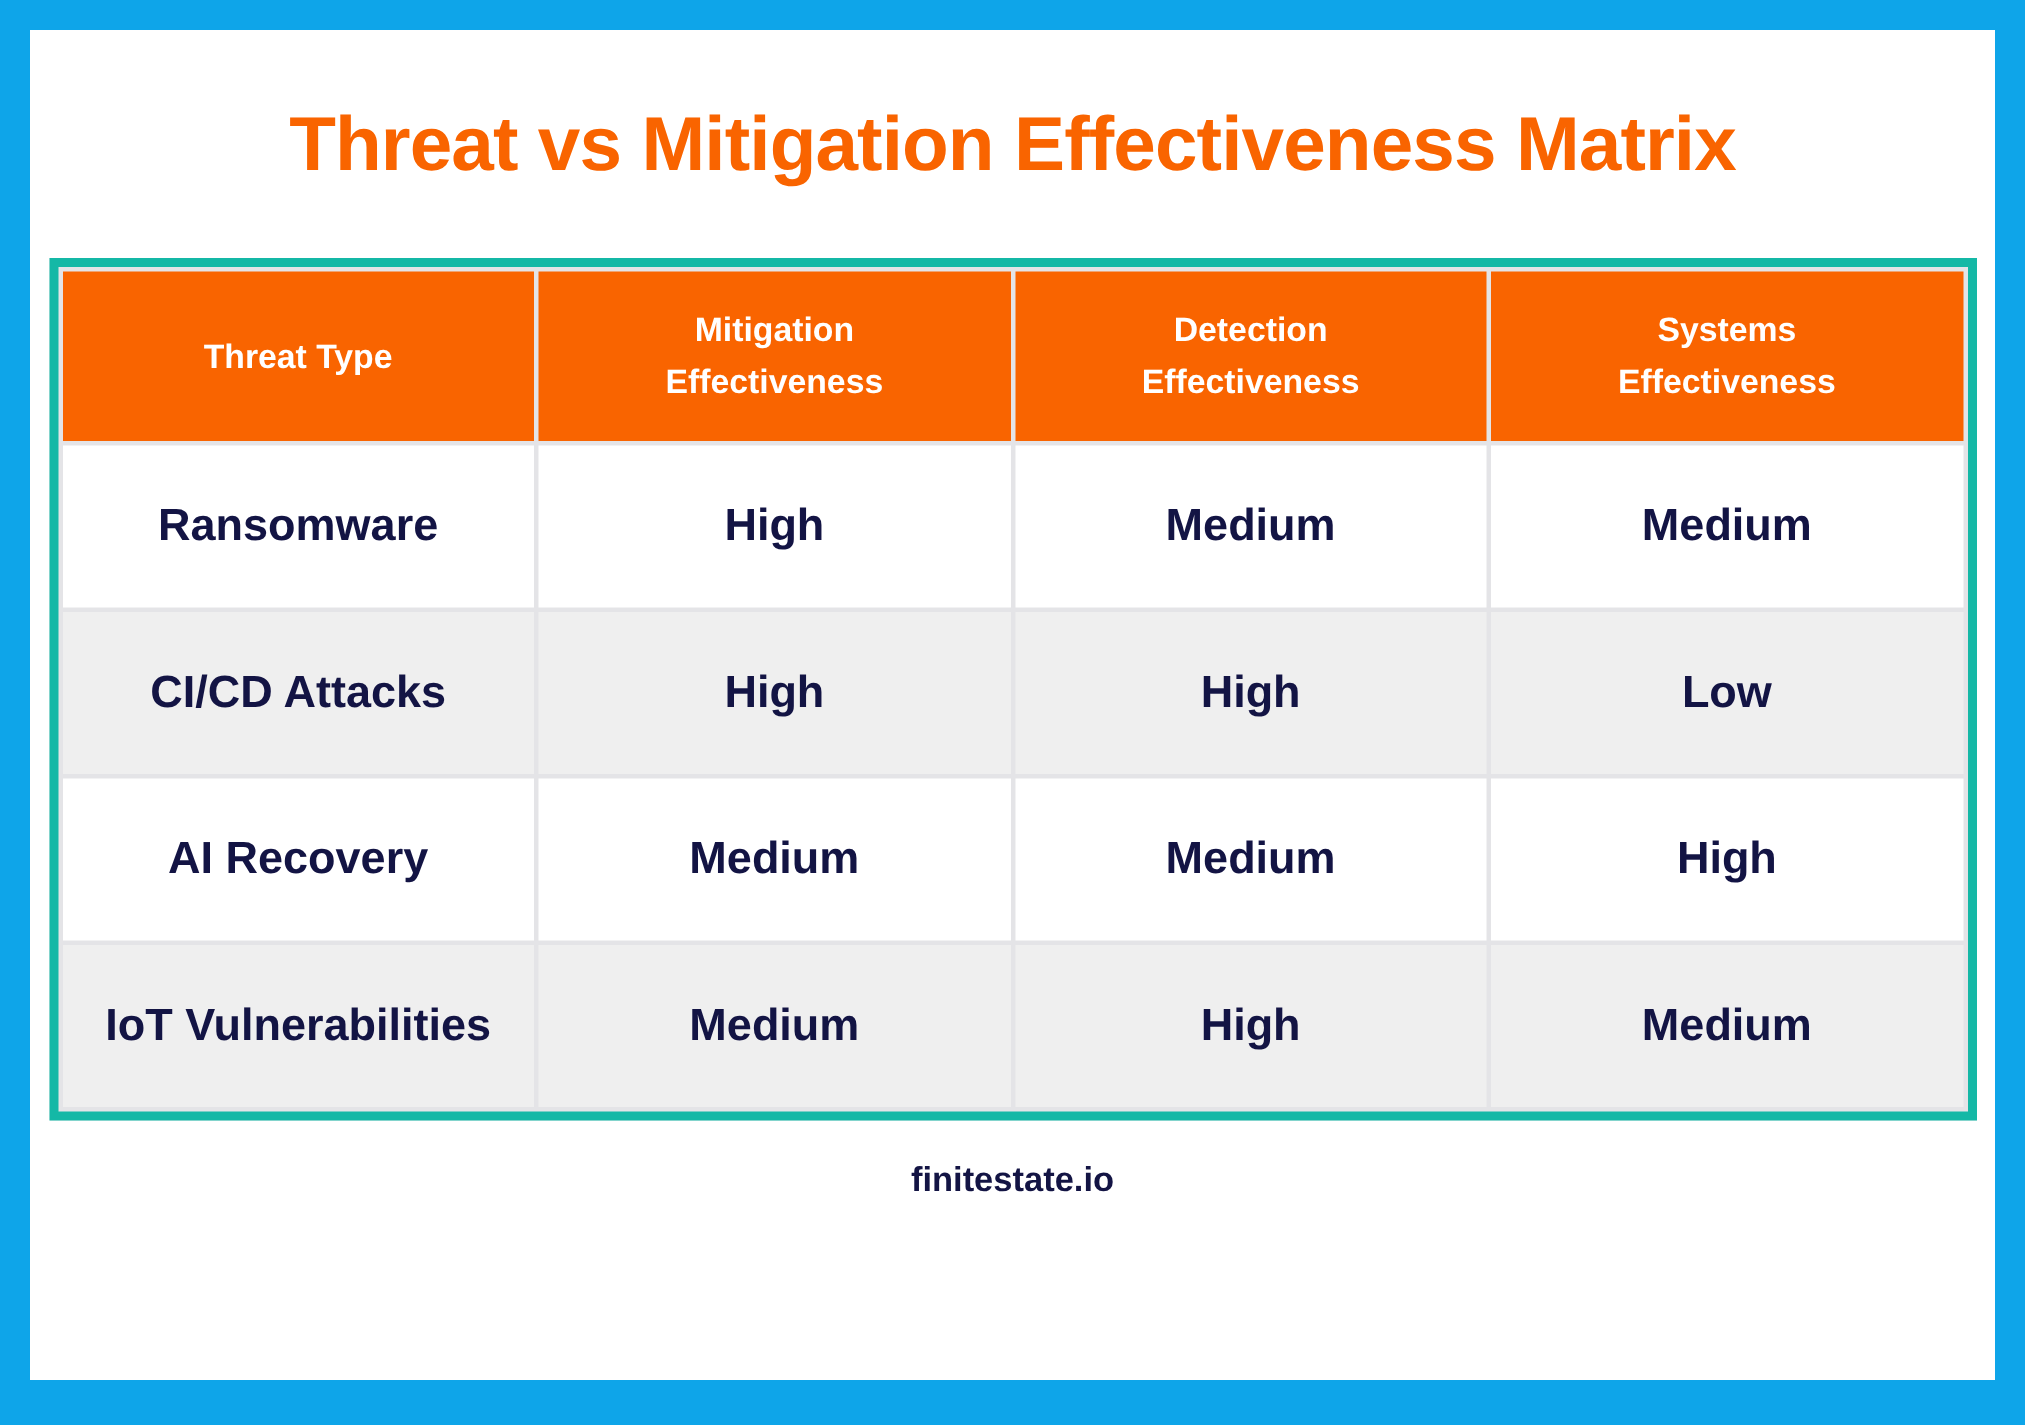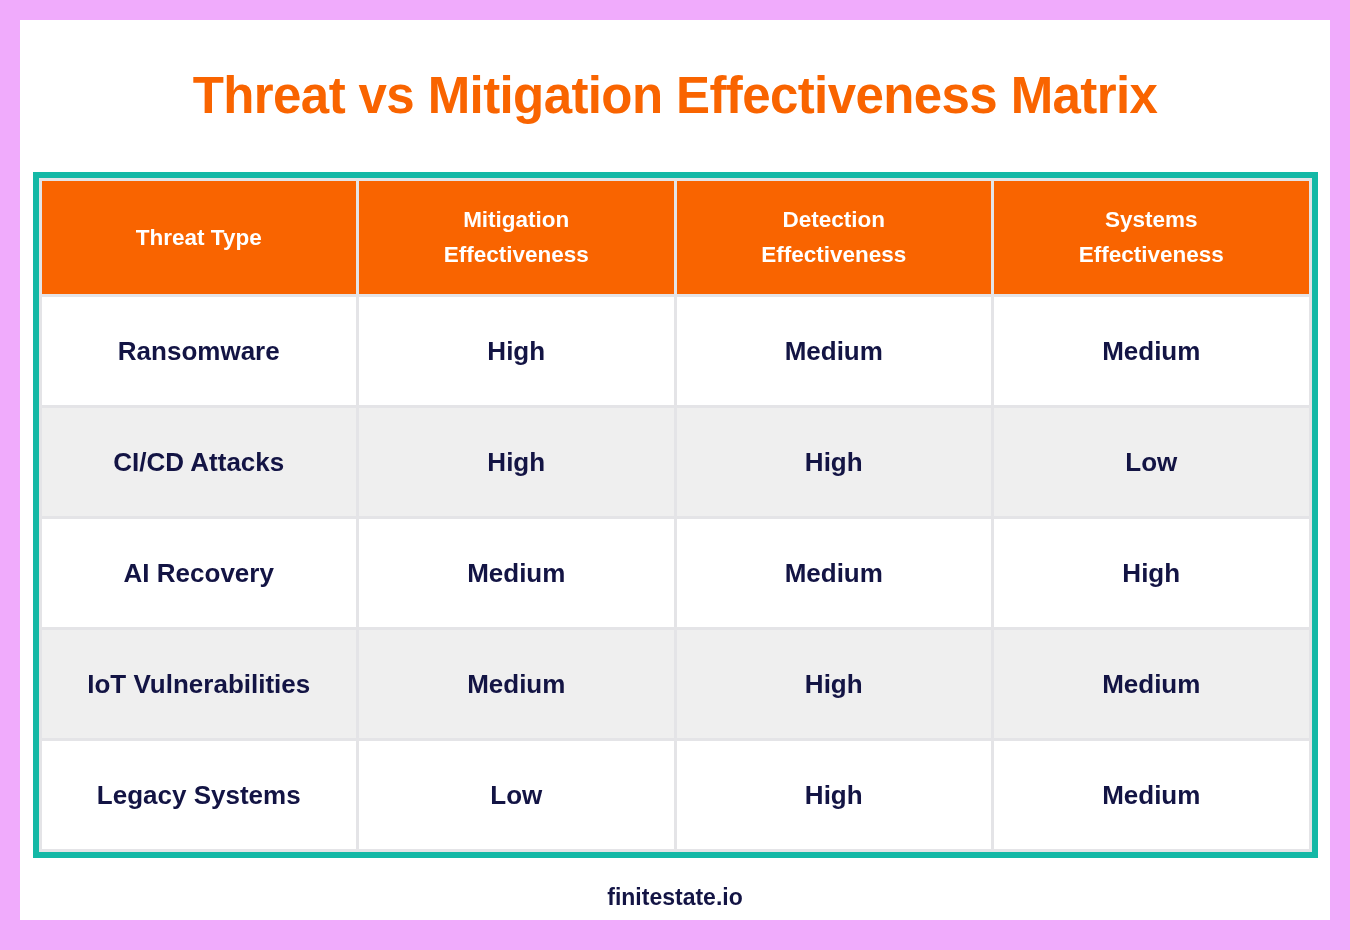--- a/index.html
+++ b/index.html
@@ -13,21 +13,21 @@
 
   body {
     background: #0f1244;
     font-family: "Liberation Sans", "DejaVu Sans", sans-serif;
   }
 
   
   .frame {
     width: 1350px;
     height: 950px;
-    background: #f0abfc;
+    background: #0ea5e9;
     padding: 20px 20px 30px 20px;
   }
 
   .page {
     width: 100%;
     height: 100%;
     background: #ffffff;
     position: relative;
     display: flex;
     flex-direction: column;
@@ -77,21 +77,21 @@
     line-height: 1.52;
     padding: 4px 10px;
   }
 
   table.matrix th .hl {
     display: block;
   }
 
   table.matrix td {
     height: 108px;
-    font-size: 26px;
+    font-size: 30px;
     color: #131444;
     padding: 4px 10px;
   }
 
   tr.row-odd td  { background: #ffffff; }
   tr.row-even td { background: #efefef; }
 
   
   .footer {
     margin-top: 26px;
@@ -153,26 +153,20 @@
             <td>High</td>
           </tr>
 
           <tr class="row-even">
             <td>IoT Vulnerabilities</td>
             <td>Medium</td>
             <td>High</td>
             <td>Medium</td>
           </tr>
 
-          <tr class="row-odd">
-            <td>Legacy Systems</td>
-            <td>Low</td>
-            <td>High</td>
-            <td>Medium</td>
-          </tr>
 
         </tbody>
       </table>
     </div>
 
     <div class="footer">finitestate.io</div>
 
   </div>
 </div>
 

